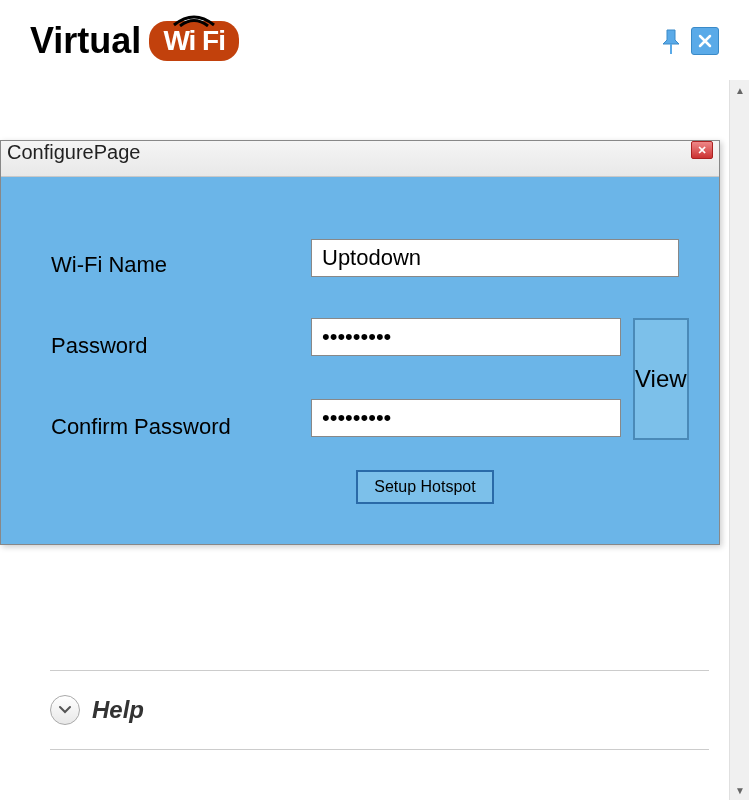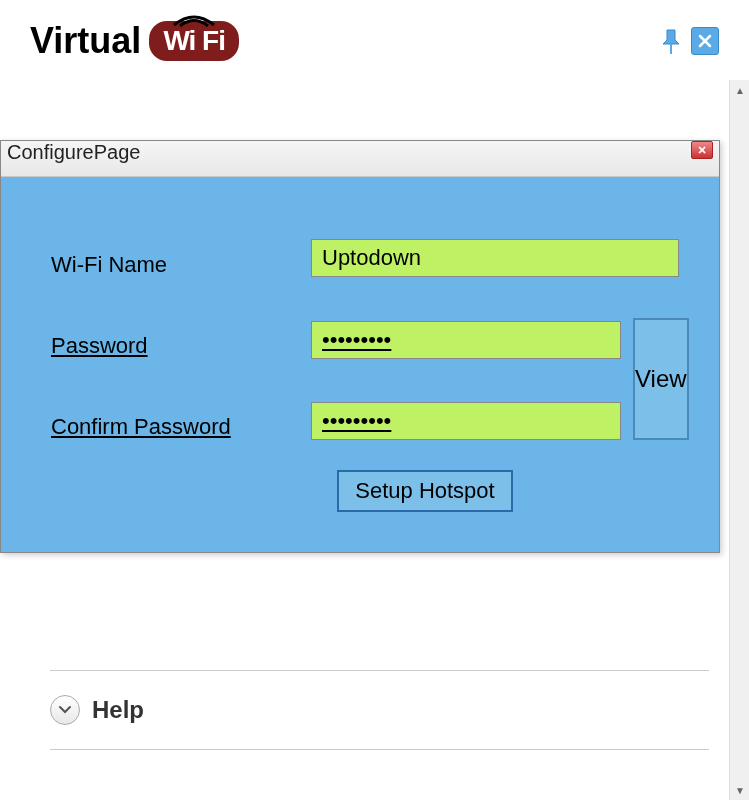--- a/index.html
+++ b/index.html
@@ -21,21 +21,21 @@
       font-size: 36px;
       font-weight: bold;
       color: #000;
       display: flex;
       align-items: center;
       gap: 8px;
     }
     .wifi-badge {
       display: inline-flex;
       align-items: flex-end;
-      background: #7f1d1d;
+      background: #c2410c;
       color: #fff;
       border-radius: 18px;
       padding: 4px 14px;
       font-size: 28px;
       font-weight: bold;
       letter-spacing: -1px;
       position: relative;
     }
     .wifi-badge-arcs {
       position: absolute;
@@ -139,40 +139,39 @@
     .form-label {
       width: 260px;
       font-size: 22px;
       color: #000;
       margin-top: 15px;
     }
     .form-input {
       flex: 1;
       height: 38px;
       border: 1px solid #888;
-      background: #bef264;
+      background: #ffffff;
       font-size: 22px;
       padding: 4px 10px;
       font-family: inherit;
     }
     .pw-group {
       display: flex;
       align-items: stretch;
       gap: 12px;
     }
     .pw-fields {
       flex: 1;
       display: flex;
       flex-direction: column;
       gap: 40px;
     }
     .pw-row {
       display: flex;
-      align-items: flex-end;
-      text-decoration: underline;
+      align-items: flex-start;
     }
     .view-btn {
       width: 70px;
       background: #7cc0ea;
       border: 2px solid #4a8ab8;
       font-size: 24px;
       color: #000;
       cursor: pointer;
       display: flex;
       align-items: center;
@@ -180,30 +179,31 @@
     }
     .submit-row {
       display: flex;
       justify-content: center;
       margin-top: 30px;
       padding-left: 120px;
     }
     .setup-btn {
       background: #7cc0ea;
       border: 2px solid #2a6aa8;
-      font-size: 22px;
+      font-size: 16px;
       color: #000;
       padding: 6px 16px;
       cursor: pointer;
     }
     .help-section {
       position: absolute;
       left: 50px;
       right: 40px;
       top: 590px;
+      font-style: italic;
     }
     .divider {
       border: none;
       border-top: 1px solid #ccc;
       margin: 0;
     }
     .help-row {
       display: flex;
       align-items: center;
       gap: 12px;

